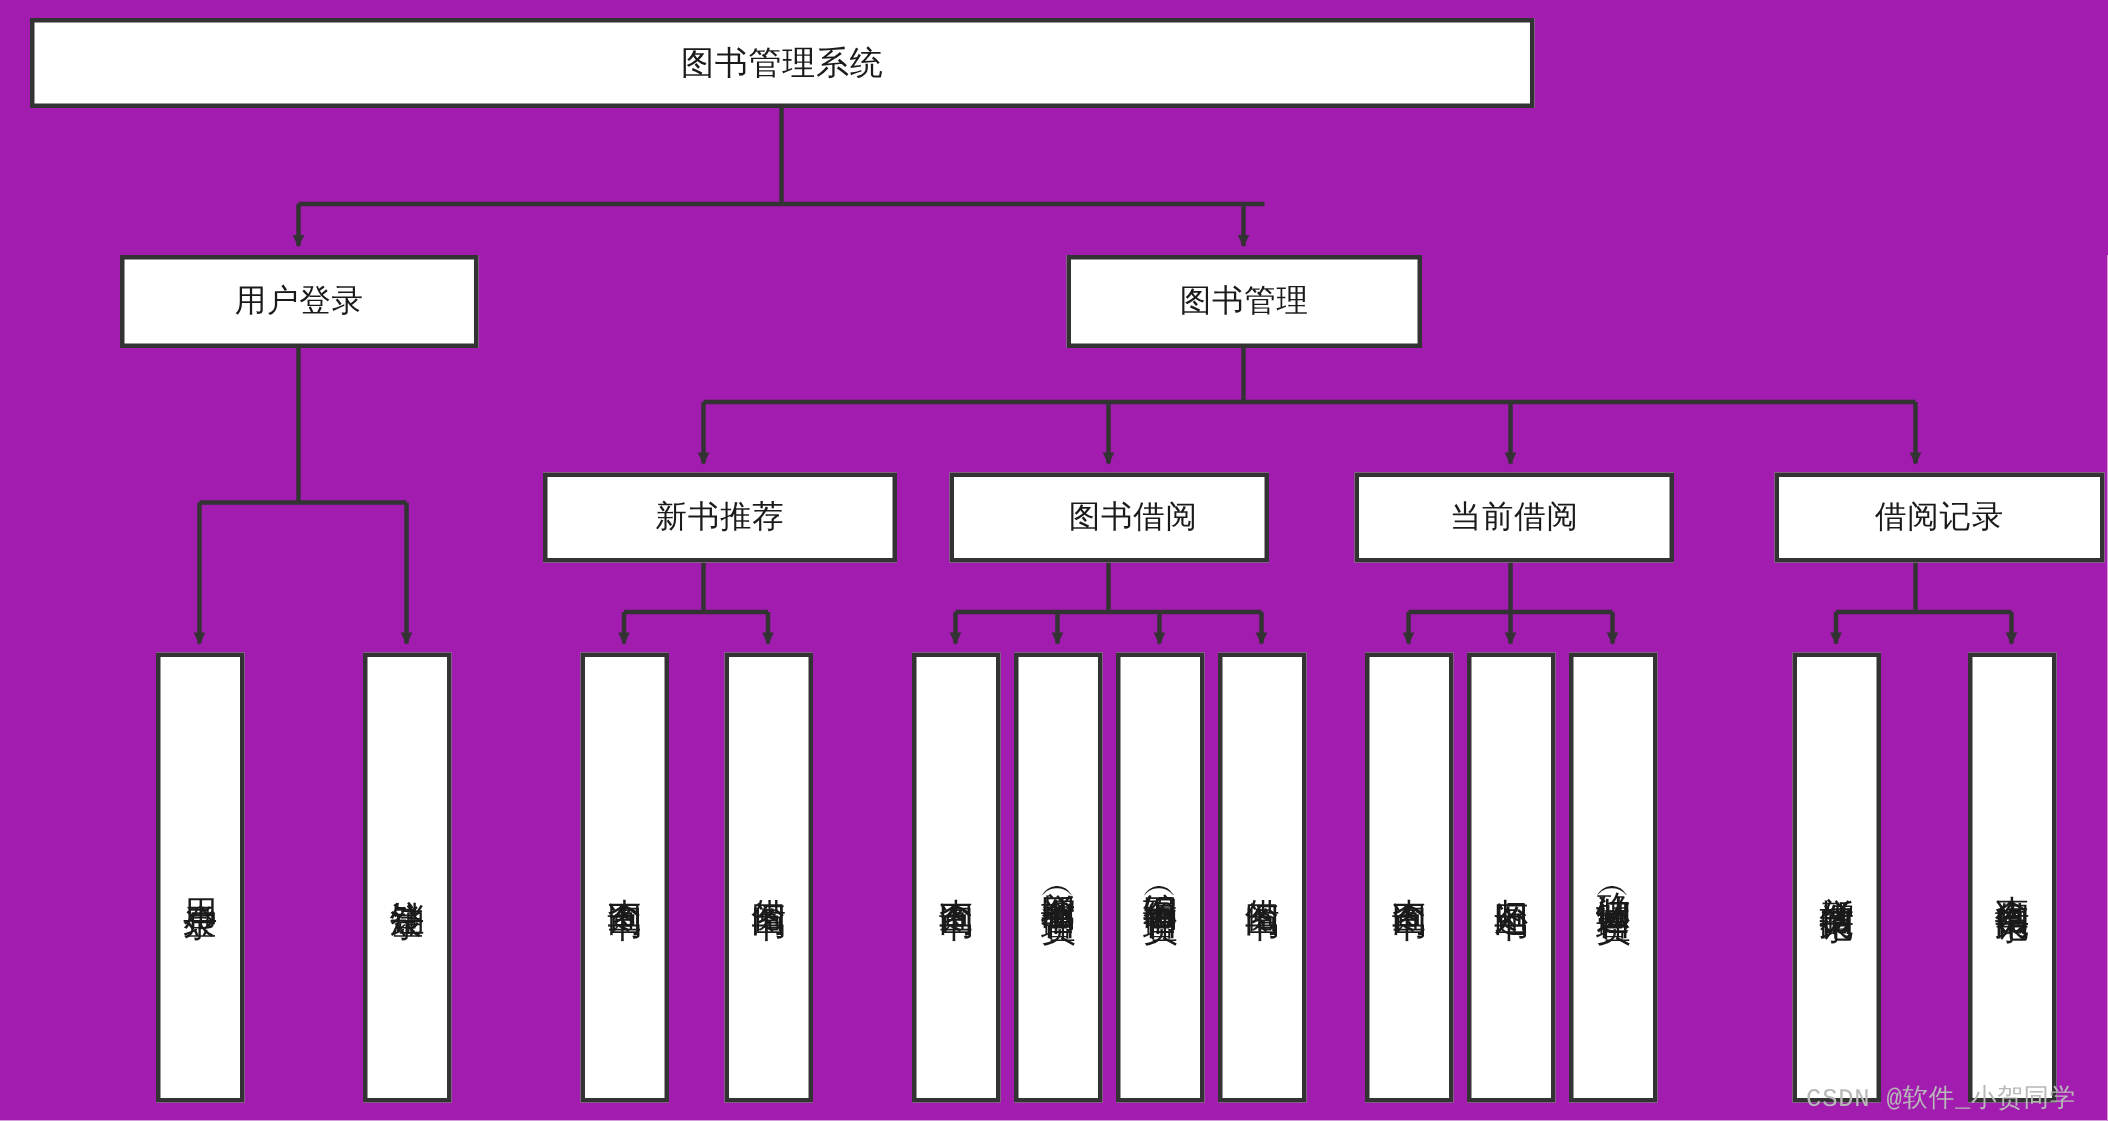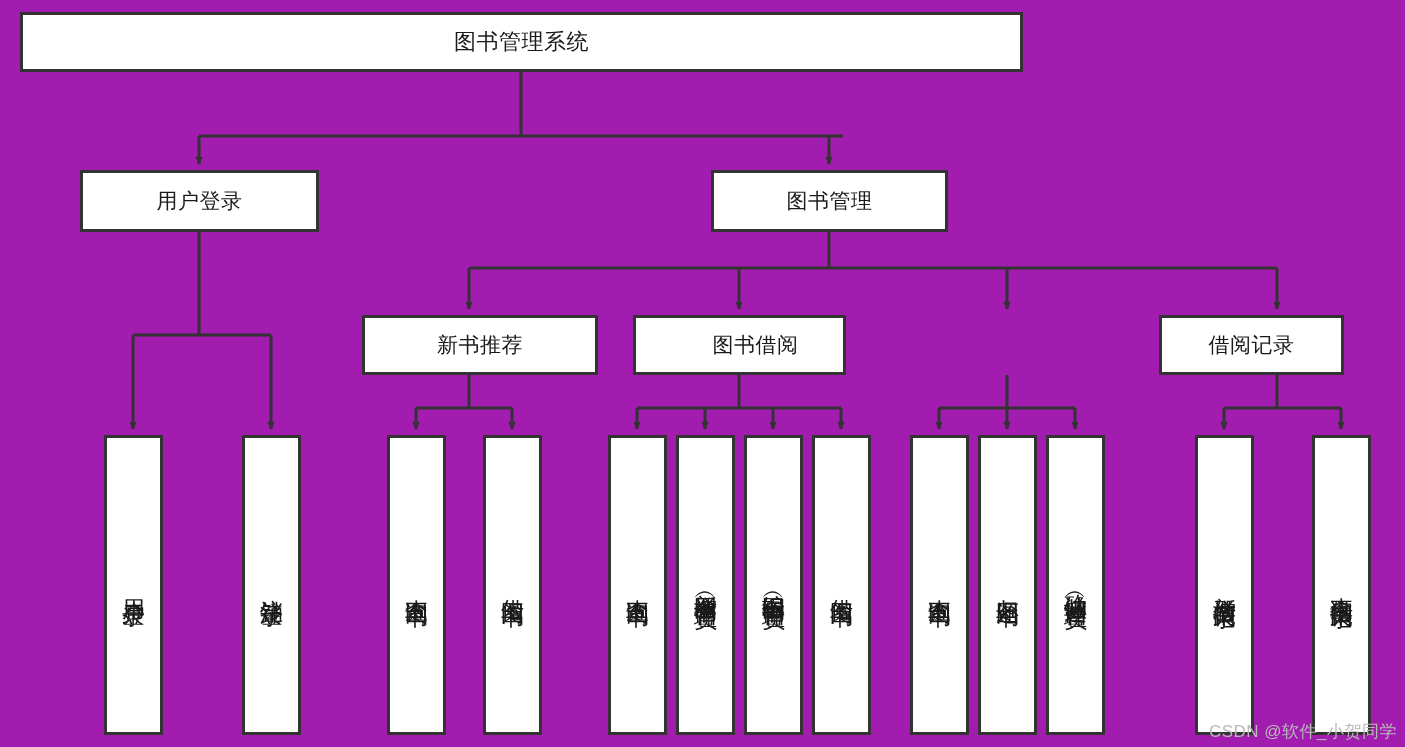--- a/index.html
+++ b/index.html
@@ -60,26 +60,27 @@
     writing-mode: vertical-rl;
     text-orientation: upright;
     font-size: 23px;
     line-height: 1.0;
     letter-spacing: 2px;
     max-height: 100%;
     white-space: nowrap;
   }
   #watermark {
     position: absolute;
-    right: 8px;
+    right: 21px;
     bottom: 4px;
     font-size: 17px;
     color: #b8b8b8;
     letter-spacing: 0.5px;
     white-space: nowrap;
+    font-family: Liberation Mono, monospace;
   }
 </style>
 </head>
 <body>
 
 <div id="diagram-root">
 
   <svg id="edges-layer" viewBox="0 0 1405 747" width="1405" height="747" xmlns="http://www.w3.org/2000/svg">
     <defs>
       <marker id="arrowhead" markerWidth="9" markerHeight="9" refX="7.4" refY="4.5" orient="auto" markerUnits="userSpaceOnUse">
@@ -143,22 +144,25 @@
   </div>
 
   <div class="node horiz" style="left:362px; top:315px; width:236px; height:60px;">
     <span class="node-label">新书推荐</span>
   </div>
 
   <div class="node horiz" style="left:633px; top:315px; width:213px; height:60px;padding-left:32px;">
     <span class="node-label">图书借阅</span>
   </div>
 
-
-  <div class="node horiz" style="left:1159px; top:315px; width:185px; height:60px;">
+  <div class="node horiz" style="left:903px; top:315px; width:213px; height:60px;">
+    <span class="node-label">当前借阅</span>
+  </div>
+
+  <div class="node horiz" style="left:1183px; top:315px; width:220px; height:60px;">
     <span class="node-label">借阅记录</span>
   </div>
 
   <div class="node vert" style="left:104px; top:435px; width:59px; height:300px;">
     <span class="node-label">用户登录</span>
   </div>
 
   <div class="node vert" style="left:242px; top:435px; width:59px; height:300px;">
     <span class="node-label">注销登录</span>
   </div>

